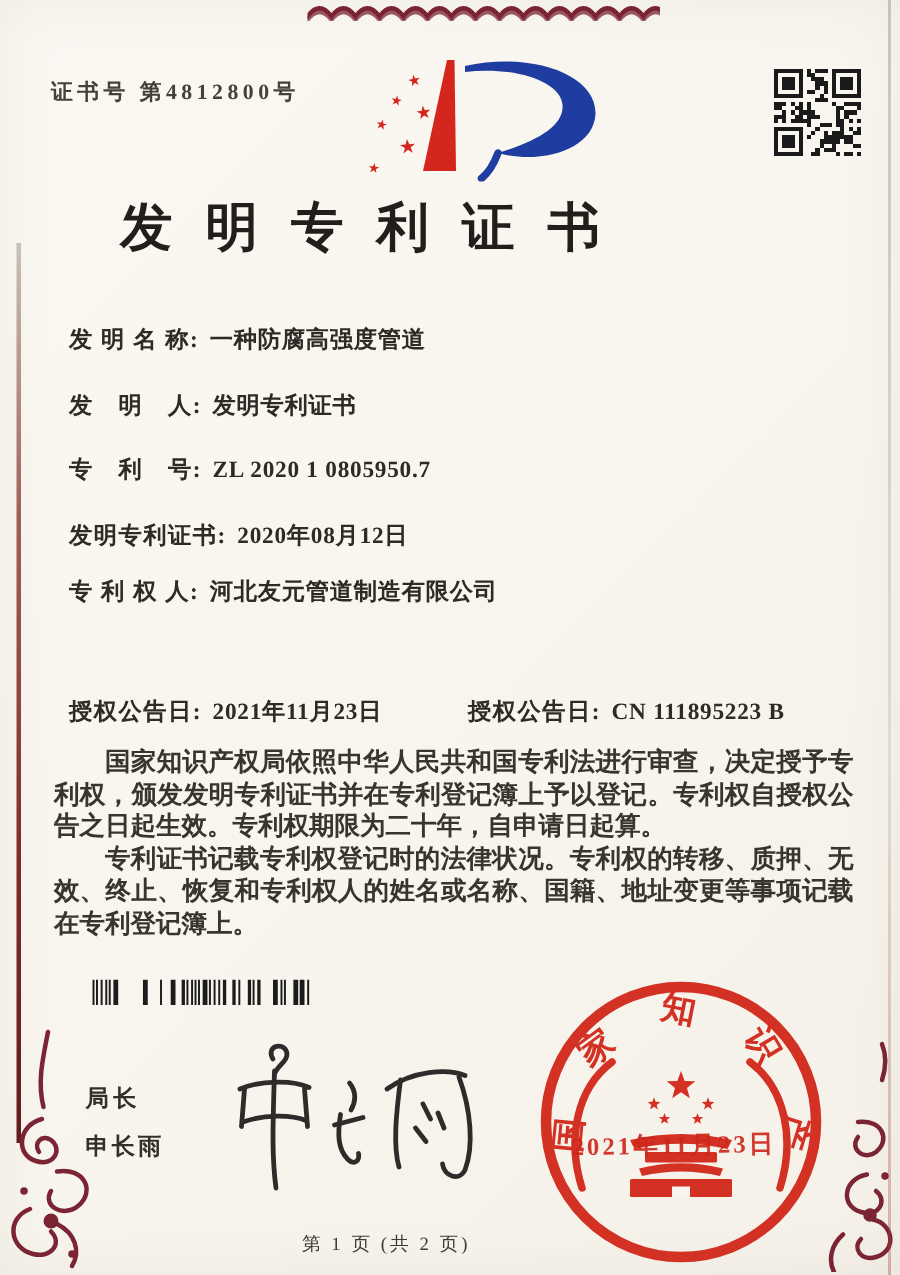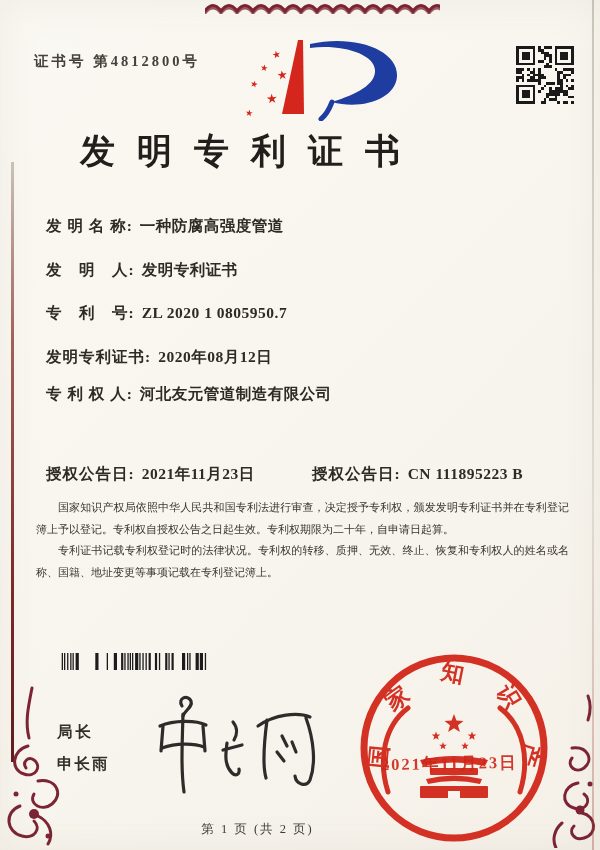--- a/index.html
+++ b/index.html
@@ -18,22 +18,22 @@
   
   #title{left:0;width:480px;top:128px;text-align:center;font-size:35px;font-weight:700;
          letter-spacing:22px;text-indent:22px;color:#221e1b;}
   
   .field{position:absolute;left:46px;width:530px;font-size:15.5px;font-weight:700;color:#2e2a26;white-space:nowrap;}
   .flabel{letter-spacing:1px;}
   .fvalue{margin-left:7px;letter-spacing:.5px;}
   .grant{position:absolute;left:266px;top:0;}
   
   #body-text{left:36px;top:497px;width:533px;}
-  #body-text p{margin:0;text-indent:2em;font-size:11px;line-height:21.5px;color:#3a3430;
-               text-align:justify;font-weight:400;}
+  #body-text p{margin:0;text-indent:2em;font-size:17px;line-height:21.5px;color:#3a3430;
+               text-align:justify;font-weight:700;}
   
   #barcode{left:52px;top:653px;}
   
   #director-label{left:57px;top:722px;font-size:15.5px;font-weight:700;letter-spacing:3px;color:#332f2b;}
   #director-name{left:57px;top:754px;font-size:15.5px;font-weight:700;letter-spacing:2px;color:#332f2b;}
   #signature-svg{left:130px;top:688px;}
   
   #seal-svg{left:356px;top:652px;opacity:.95;}
   #seal-date{left:381px;top:753px;font-size:16.5px;font-weight:700;letter-spacing:2px;
              color:#ce2518;transform:rotate(-1deg);opacity:.9;}

